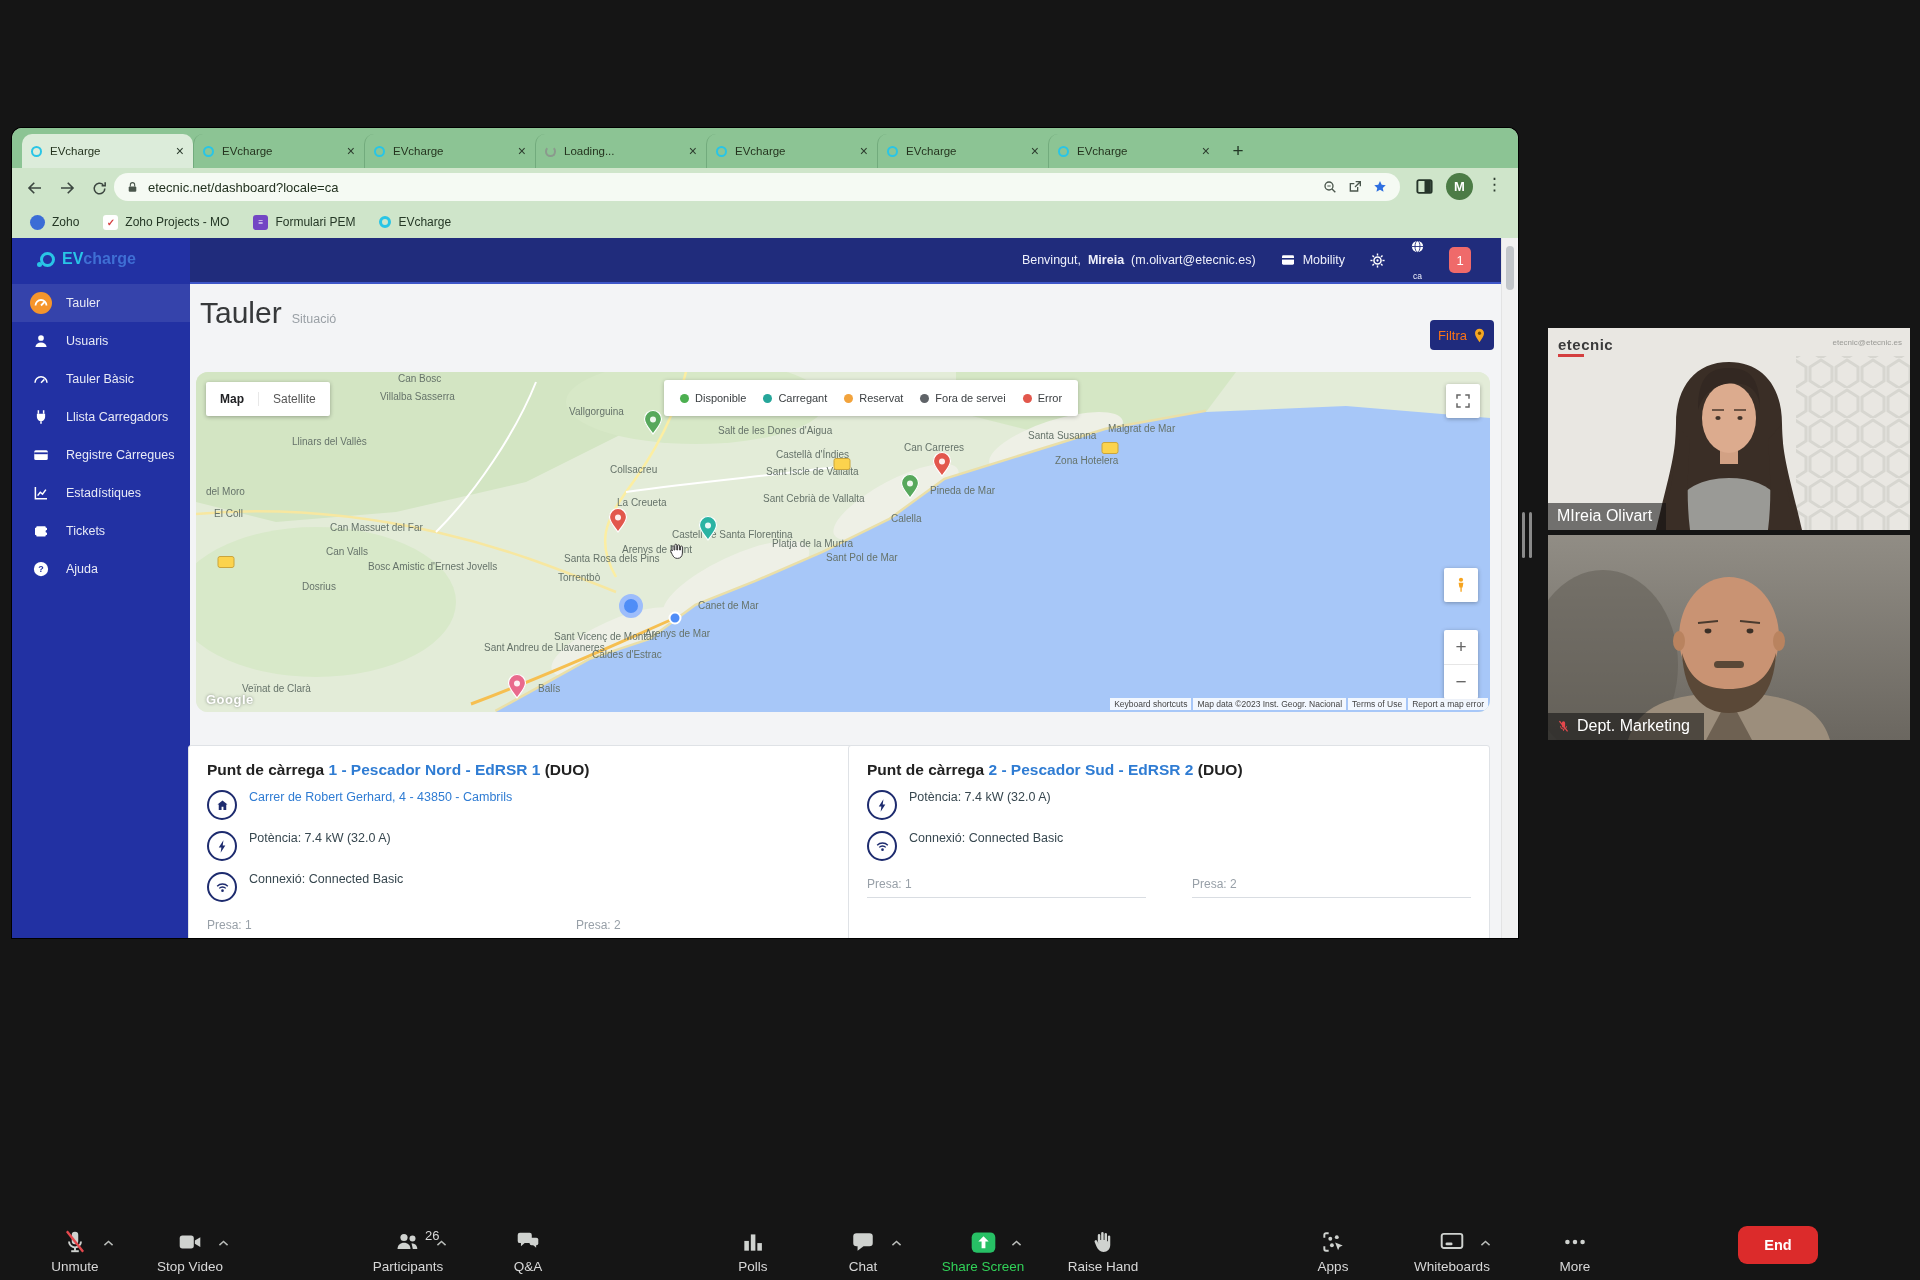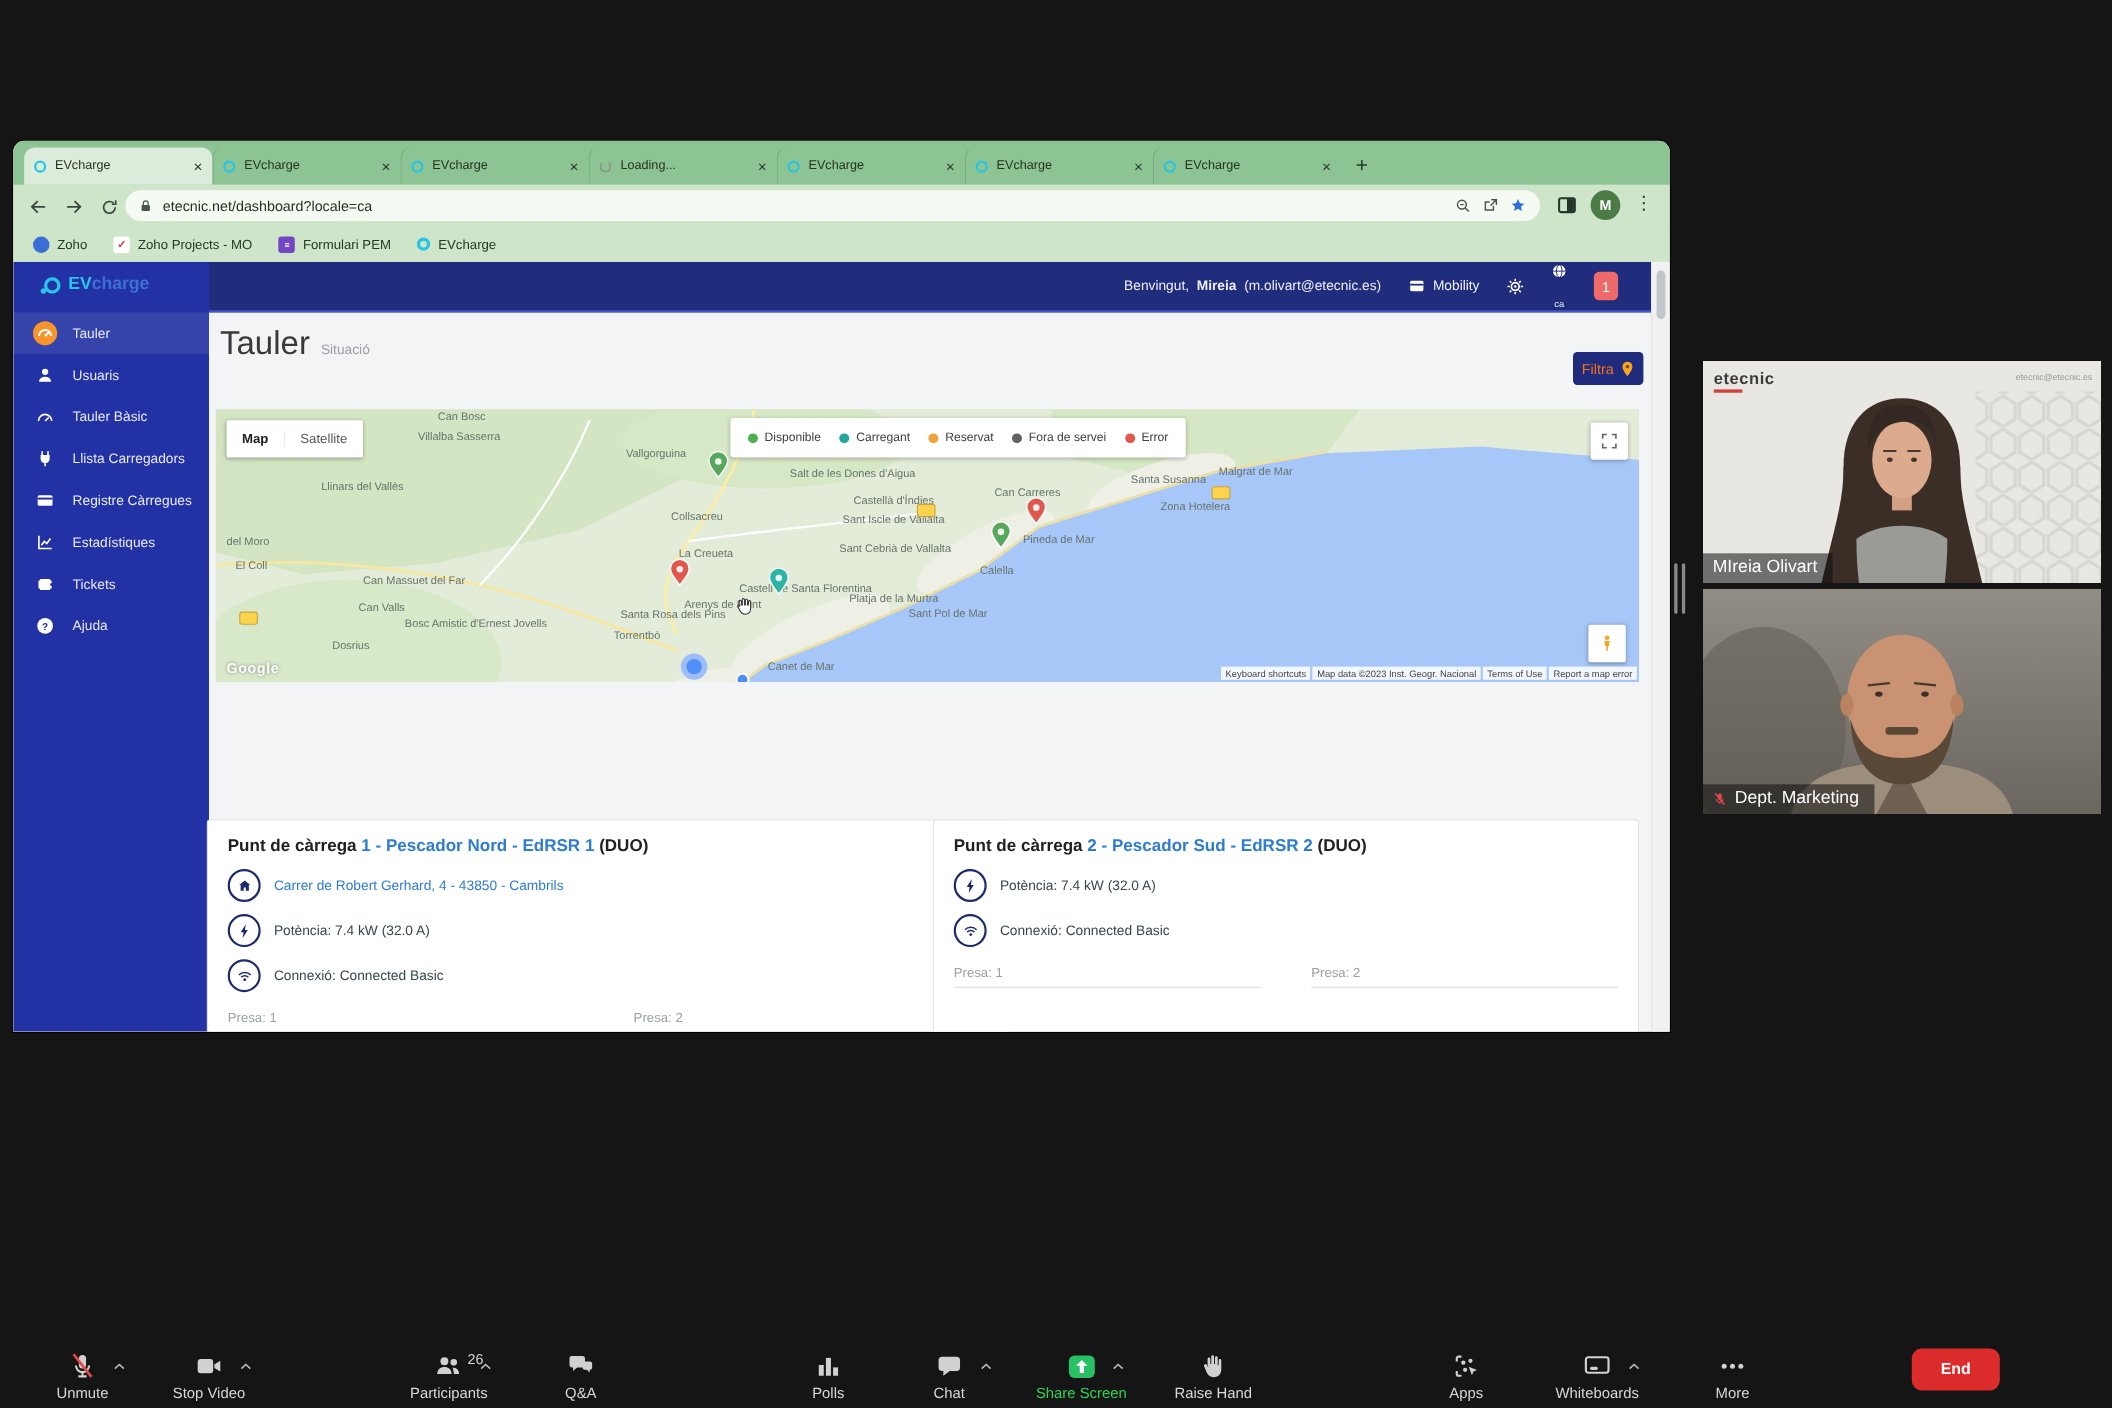--- a/index.html
+++ b/index.html
@@ -52,21 +52,21 @@
   .anitem{display:flex;align-items:center;gap:7px;}
   #langbox{display:flex;flex-direction:column;align-items:center;line-height:1;gap:18px;}
   #langbox span{font-size:8.5px;}
   #notifbadge{width:22px;height:26px;border-radius:5px;background:#ef6a6a;color:#fff;font-size:13px;display:flex;align-items:center;justify-content:center;}
 
   #heading{position:absolute;left:188px;top:58px;display:flex;align-items:baseline;gap:10px;}
   #heading h1{margin:0;font-size:30px;font-weight:400;color:#37393b;}
   #heading .sub{font-size:12.5px;color:#9aa0a6;}
   #filtrabtn{position:absolute;left:1418px;top:82px;width:64px;height:30px;background:#1f2b7d;border-radius:4px;color:#f97316;font-size:13px;display:flex;align-items:center;justify-content:center;gap:6px;}
 
-  #map{position:absolute;left:184px;top:134px;width:1294px;height:248px;background:#e3ecd8;overflow:hidden;border-radius:0;}
+  #map{position:absolute;left:184px;top:134px;width:1294px;height:340px;background:#e3ecd8;overflow:hidden;border-radius:12px;}
   #mapsvg{position:absolute;left:0;top:0;}
   .mlbl{font-size:10px;fill:#66736a;}
   #mapctl{position:absolute;left:10px;top:10px;height:34px;background:#fff;border-radius:2px;box-shadow:0 1px 4px rgba(0,0,0,.3);display:flex;align-items:center;font-size:12px;}
   #mapctl .mc{padding:0 14px;color:#565656;}
   #mapctl .mc.on{font-weight:bold;color:#202124;}
   #mapctl .mc + .mc{border-left:1px solid #e8e8e8;}
   #legend{position:absolute;left:468px;top:8px;height:36px;background:#fff;border-radius:3px;box-shadow:0 1px 4px rgba(0,0,0,.25);display:flex;align-items:center;gap:17px;padding:0 16px;}
   .litem{display:flex;align-items:center;gap:6px;font-size:11px;color:#3c4043;}
   .ldot{width:9px;height:9px;border-radius:50%;}
   .mbtn{position:absolute;background:#fff;border-radius:2px;box-shadow:0 1px 4px rgba(0,0,0,.3);display:flex;align-items:center;justify-content:center;}
@@ -77,21 +77,21 @@
   #zoomctl div:first-child{border-bottom:1px solid #e6e6e6;}
   #glogo{position:absolute;left:10px;bottom:5px;font-size:13px;font-weight:bold;color:#fff;text-shadow:0 0 3px rgba(60,70,60,.6);letter-spacing:.5px;}
   #attrib{position:absolute;right:2px;bottom:2px;display:flex;gap:2px;}
   #attrib span{background:rgba(255,255,255,.85);color:#444;font-size:8.5px;padding:1px 4px;}
 
   .card{position:absolute;top:507px;height:220px;background:#fff;border:1px solid #dfe2e6;border-radius:3px;padding:15px 18px;}
   #card1{left:176px;width:730px;}
   #card2{left:836px;width:642px;}
   .ctitle{font-size:15.5px;color:#212121;font-weight:bold;}
   .ctitle .clink{color:#2f7cd3;font-weight:600;}
-  .crow{display:flex;align-items:center;gap:12px;margin-top:11px;}
+  .crow{display:flex;align-items:flex-start;gap:12px;margin-top:11px;}
   .cic{width:30px;height:30px;border-radius:50%;border:2px solid #1d2b6e;flex:none;display:flex;align-items:center;justify-content:center;}
   .ctext{font-size:12.5px;color:#37474f;}
   .ctext.link{color:#2f7cd3;}
   .presarow{display:flex;margin-top:16px;}
   .pcol{flex:1;}
   .pcol + .pcol{margin-left:46px;}
   .plabel{font-size:12px;color:#98a0a8;padding-bottom:6px;border-bottom:1.5px solid #d9dde2;}
 
   #pscroll{position:absolute;left:1489px;top:0;width:16px;height:700px;background:#f1f1f1;border-left:1px solid #e3e3e3;}
   #pthumb{position:absolute;left:4px;top:8px;width:8px;height:44px;border-radius:4px;background:#c2c6ca;}

